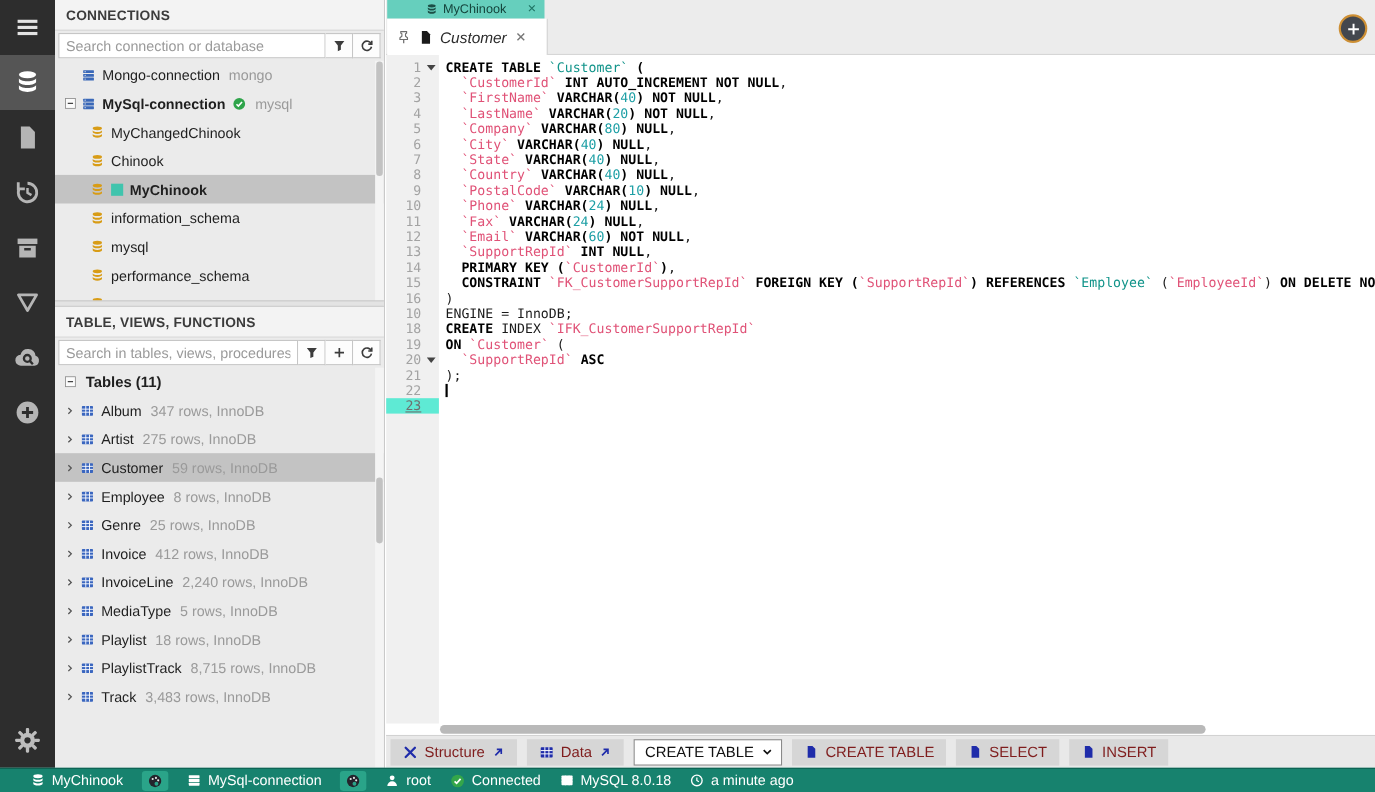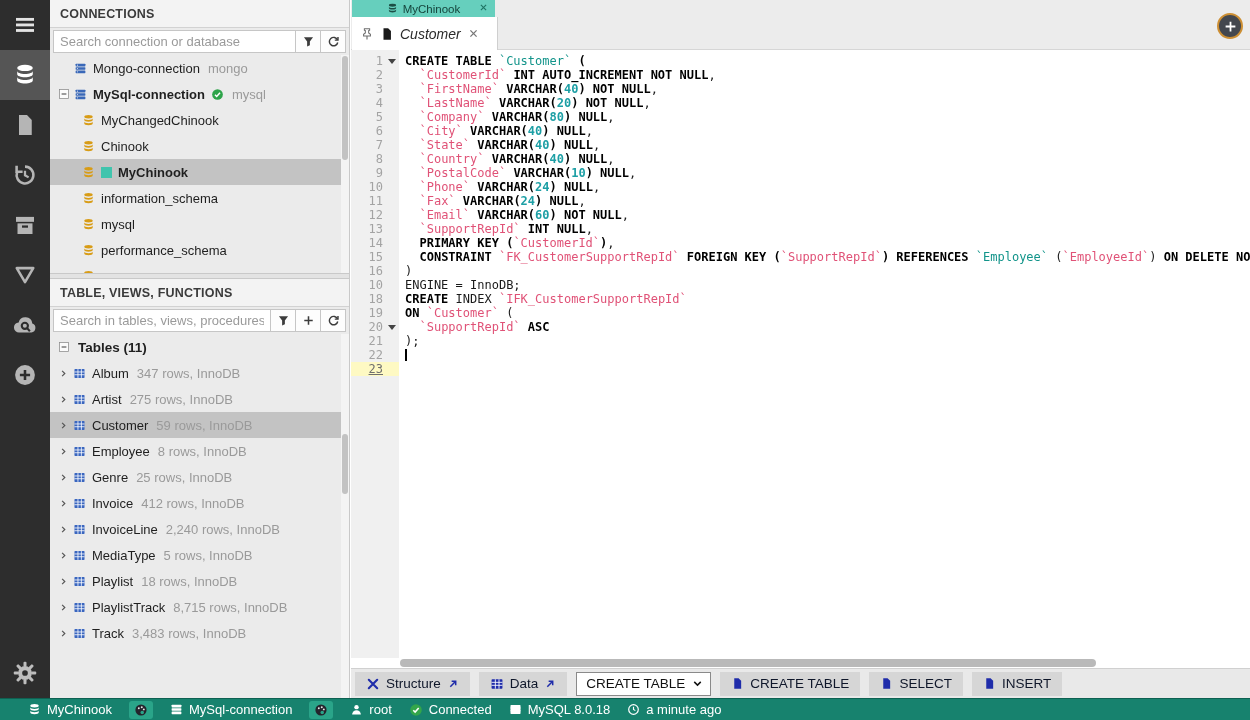--- a/index.html
+++ b/index.html
@@ -51,39 +51,39 @@
   .file-tab{position:absolute;left:1px;top:17px;width:146px;height:33px;background:#ffffff;
             border-right:1px solid #cfcfcf;display:flex;align-items:center;padding:0 8px;gap:6px;cursor:pointer;}
   .file-tab .tab-title{font-style:italic;font-size:14px;color:#2b2b2b;}
   .new-tab-btn{position:absolute;right:7px;top:13px;width:26px;height:26px;border-radius:50%;
                background:#43474e;border:2px solid #cd8f34;display:flex;align-items:center;
                justify-content:center;cursor:pointer;color:#fff;font-size:18px;line-height:1;}
 
   .editor{flex:1;display:flex;overflow:hidden;background:#fff;font-family:"DejaVu Sans Mono",monospace;font-size:12px;}
   .gutter{width:48px;background:#f0f0f0;flex:none;padding-top:4px;}
   .gut-cell{height:14px;line-height:14px;color:#a3a3a3;text-align:right;padding-right:16px;position:relative;}
-  .gut-cell.active{background:#fef9c3;color:#6f6f6f;text-decoration:underline;}
+  .gut-cell.active{background:#5eead4;color:#6f6f6f;text-decoration:underline;}
   .gut-cell .fold{position:absolute;right:3px;top:5px;width:0;height:0;
                   border-left:4px solid transparent;border-right:4px solid transparent;border-top:5px solid #444;}
   .code{flex:1;padding:4px 0 0 6px;overflow:hidden;}
   .code-line{height:14px;line-height:14px;white-space:pre;}
   .tok-k{color:#000;font-weight:bold;}
   .tok-p{color:#1a1a1a;}
   .tok-i{color:#e05277;}
   .tok-t{color:#12948a;}
-  .tok-n{color:#1d9fa5;font-weight:bold;}
+  .tok-n{color:#1d9fa5;}
   .cursor{display:inline-block;width:1.5px;height:12px;background:#000;vertical-align:-2px;}
 
   .hscroll{height:10px;background:#fff;position:relative;flex:none;}
   .hthumb{position:absolute;left:49px;top:1px;width:696px;height:8px;background:#b9b9b9;border-radius:4px;cursor:pointer;}
 
   .toolbar{height:30px;background:#e9e9e9;border-top:1px solid #d0d0d0;display:flex;align-items:center;
            padding:0 4px;gap:9px;flex:none;}
   .tb-btn{display:flex;align-items:center;gap:6px;background:#d6d6d6;border:none;height:24px;
-          padding:0 11px;font-family:"Liberation Sans",sans-serif;font-size:13.5px;color:#0f172a;cursor:pointer;}
+          padding:0 11px;font-family:"Liberation Sans",sans-serif;font-size:13.5px;color:#7f1d1d;cursor:pointer;}
   .tb-select{display:flex;align-items:center;gap:6px;background:#fff;border:1px solid #8a8a8a;height:24px;
              padding:0 6px 0 9px;font-size:13.5px;color:#111;cursor:pointer;}
 
   
   .status-bar{position:absolute;left:0;bottom:0;width:1250px;height:22px;background:#17826e;
               border-top:1px solid #0e6152;display:flex;align-items:center;color:#fff;
               font-size:13px;padding-left:28px;gap:17px;}
   .sb-item{display:flex;align-items:center;gap:6px;cursor:default;}
   .sb-badge{width:24px;height:18px;border-radius:3px;background:#2aa489;display:flex;align-items:center;
             justify-content:center;cursor:pointer;}

